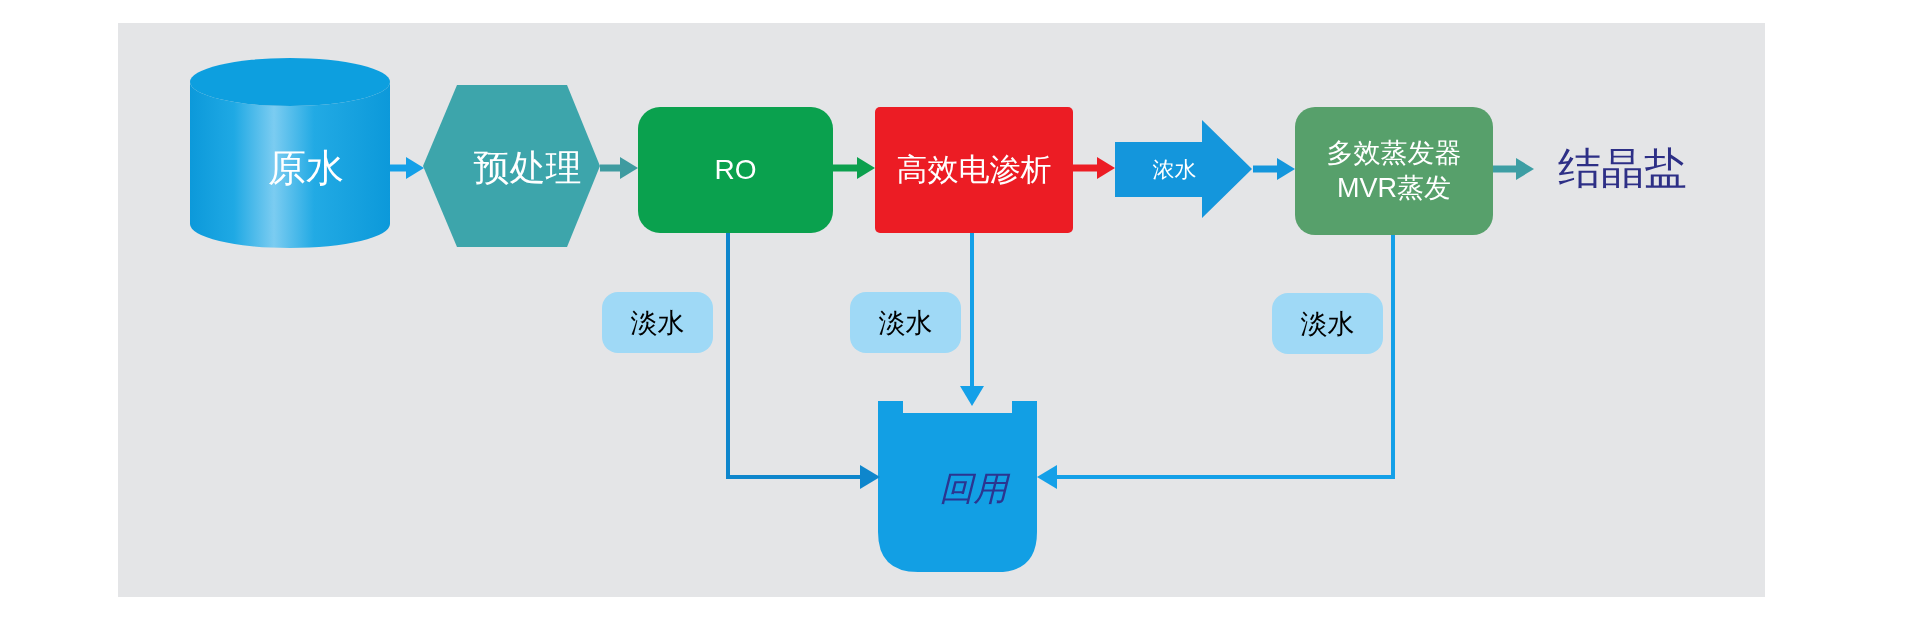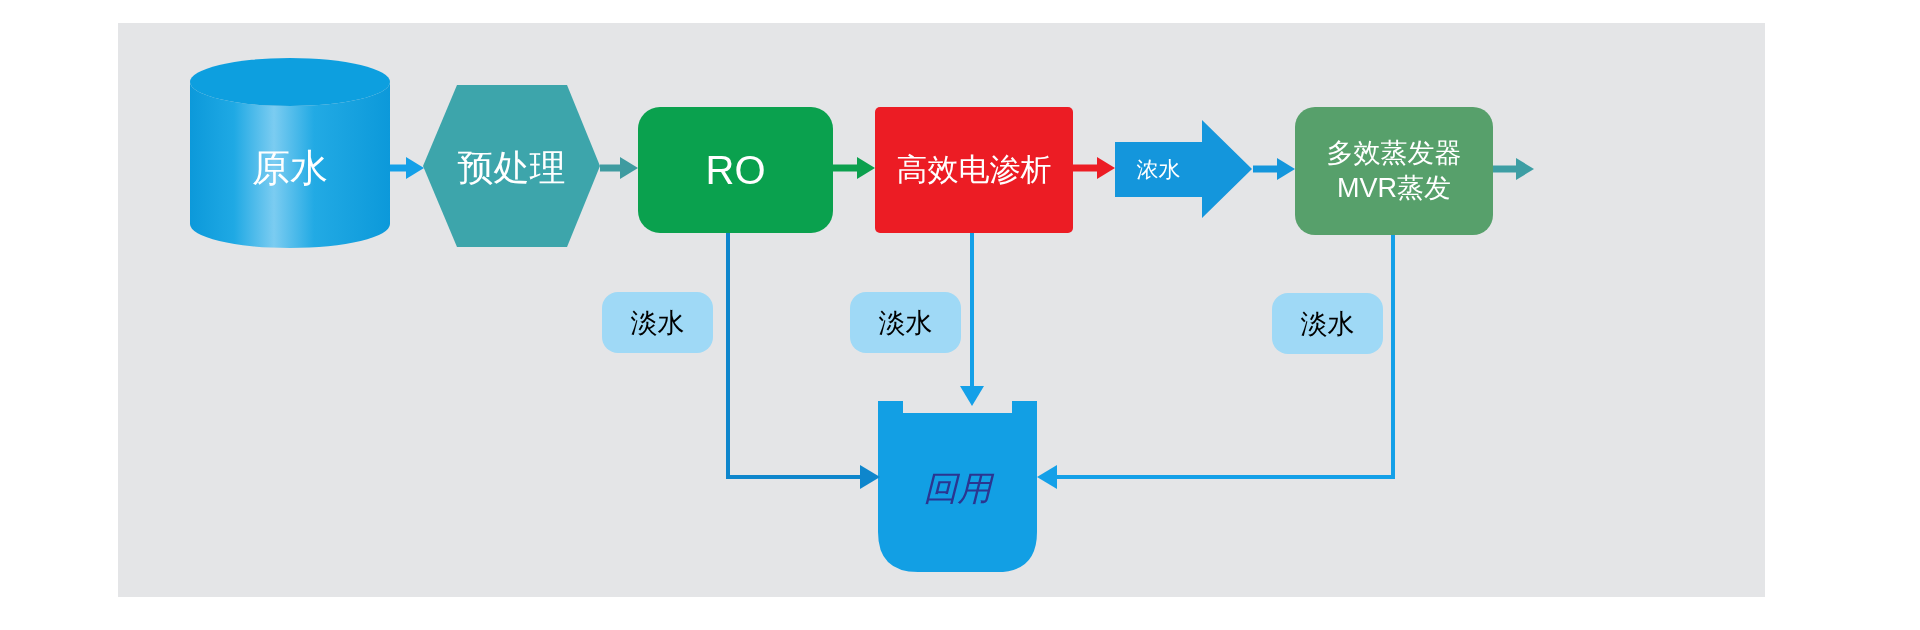--- a/index.html
+++ b/index.html
@@ -1,26 +1,26 @@
 <!DOCTYPE html>
 <html><head>
 <meta charset="utf-8">
 <style>
   html,body{margin:0;padding:0;background:#ffffff;}
   .stage{position:relative;width:1920px;height:630px;background:#ffffff;overflow:hidden;
          font-family:"Liberation Sans","DejaVu Sans",sans-serif;}
   .panel{position:absolute;left:118px;top:23px;width:1647px;height:574px;background:#e4e5e7;}
   .layer{position:absolute;left:0;top:0;}
   .txt{position:absolute;display:flex;align-items:center;justify-content:center;
-       color:#ffffff;white-space:nowrap;}
+       color:#ffffff;white-space:nowrap;padding-left:16px;}
   .box{position:absolute;display:flex;align-items:center;justify-content:center;
        color:#ffffff;white-space:nowrap;}
   #raw-label{left:190px;top:139px;width:200px;height:58px;font-size:38px;}
   #pre-label{left:423px;top:139px;width:177px;height:58px;font-size:36px;}
-  #ro-box{left:638px;top:107px;width:195px;height:126px;background:#0aa14e;border-radius:22px;font-size:40px;}
+  #ro-box{left:638px;top:107px;width:195px;height:126px;background:#0aa14e;border-radius:22px;font-size:28px;}
   #ed-box{left:875px;top:107px;width:198px;height:126px;background:#ec1c24;border-radius:5px;font-size:31px;}
   #conc-label{left:1115px;top:142px;width:87px;height:55px;font-size:22px;}
   #mvr-box{left:1295px;top:107px;width:198px;height:128px;background:#57a06b;border-radius:20px;
            font-size:27px;flex-direction:column;line-height:1.3;}
   #salt-label{left:1542px;top:145px;width:170px;height:48px;justify-content:flex-start;
               color:#2d2f86;font-size:43px;}
   .fresh{position:absolute;width:111px;height:61px;background:#9fd9f6;border-radius:16px;
          color:#000000;font-size:27px;display:flex;align-items:center;justify-content:center;}
   #fresh-1{left:602px;top:292px;}
   #fresh-2{left:850px;top:292px;}
@@ -104,19 +104,20 @@
     <span>高效电渗析</span>
   </div>
 
   <div class="txt" id="conc-label">浓水</div>
 
   <div class="box" id="mvr-box">
     <span>多效蒸发器</span>
     <span>MVR蒸发</span>
   </div>
 
+  <div class="txt" id="salt-label">结晶盐</div>
 
   <div class="fresh" id="fresh-1">淡水</div>
   <div class="fresh" id="fresh-2">淡水</div>
   <div class="fresh" id="fresh-3">淡水</div>
 
   <div class="txt" id="reuse-label">回用</div>
 </div>
 
 </body></html>

